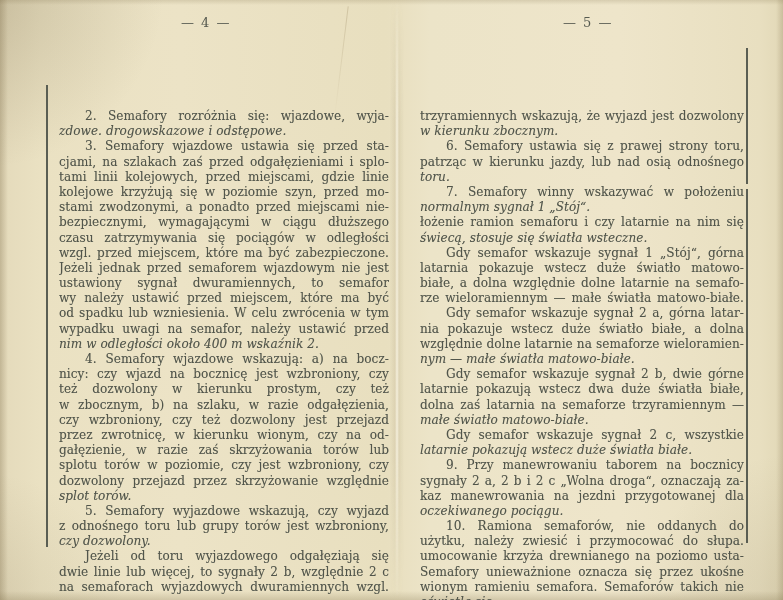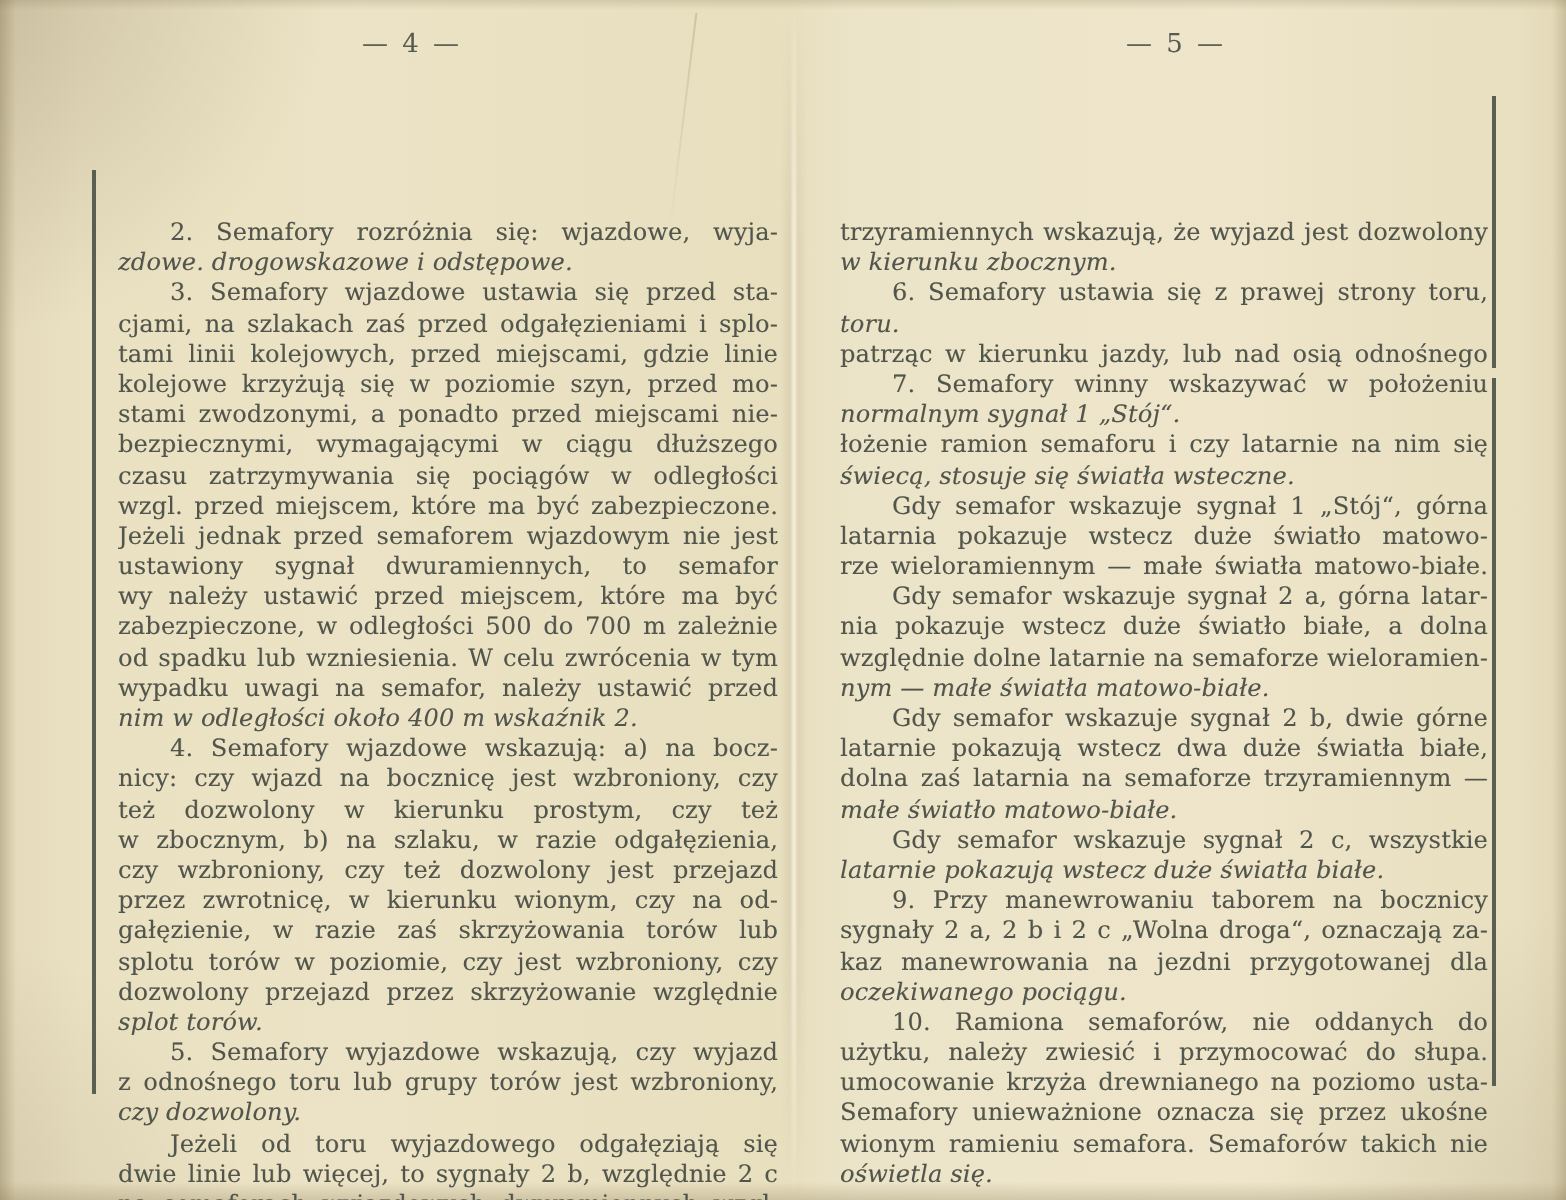--- a/index.html
+++ b/index.html
@@ -75,21 +75,20 @@
       <div class="line">cjami, na szlakach zaś przed odgałęzieniami i splo-</div>
       <div class="line">tami linii kolejowych, przed miejscami, gdzie linie</div>
       <div class="line">kolejowe krzyżują się w poziomie szyn, przed mo-</div>
       <div class="line">stami zwodzonymi, a ponadto przed miejscami nie-</div>
       <div class="line">bezpiecznymi, wymagającymi w ciągu dłuższego</div>
       <div class="line">czasu zatrzymywania się pociągów w odległości</div>
       <div class="line">wzgl. przed miejscem, które ma być zabezpieczone.</div>
       <div class="line">Jeżeli jednak przed semaforem wjazdowym nie jest</div>
       <div class="line">ustawiony sygnał dwuramiennych, to semafor wjazdo-</div>
       <div class="line">wy należy ustawić przed miejscem, które ma być</div>
-      <div class="line">zabezpieczone, w odległości 500 do 700 m zależnie</div>
       <div class="line">od spadku lub wzniesienia. W celu zwrócenia w tym</div>
       <div class="line">wypadku uwagi na semafor, należy ustawić przed</div>
       <div class="line end">nim w odległości około 400 m wskaźnik 2.</div>
       <div class="line indent">4. Semafory wjazdowe wskazują: a) na bocz-</div>
       <div class="line">nicy: czy wjazd na bocznicę jest wzbroniony, czy</div>
       <div class="line">też dozwolony w kierunku prostym, czy też</div>
       <div class="line">w zbocznym, b) na szlaku, w razie odgałęzienia,</div>
       <div class="line">czy wzbroniony, czy też dozwolony jest przejazd</div>
       <div class="line">przez zwrotnicę, w kierunku wionym, czy na od-</div>
       <div class="line">gałęzienie, w razie zaś skrzyżowania torów lub</div>
@@ -101,28 +100,29 @@
       <div class="line end">czy dozwolony.</div>
       <div class="line indent">Jeżeli od toru wyjazdowego odgałęziają się</div>
       <div class="line">dwie linie lub więcej, to sygnały 2 b, względnie 2 c</div>
       <div class="line">na semaforach wyjazdowych dwuramiennych wzgl.</div>
     </div>
 
   <div class="page-text right-text">
       <div class="line">trzyramiennych wskazują, że wyjazd jest dozwolony</div>
       <div class="line end">w kierunku zbocznym.</div>
       <div class="line indent">6. Semafory ustawia się z prawej strony toru,</div>
+      <div class="line">patrząc w kierunku jazdy, lub nad osią odnośnego</div>
       <div class="line end">toru.</div>
-      <div class="line">patrząc w kierunku jazdy, lub nad osią odnośnego</div>
       <div class="line indent">7. Semafory winny wskazywać w położeniu</div>
       <div class="line end">normalnym sygnał 1 „Stój“.</div>
       <div class="line">łożenie ramion semaforu i czy latarnie na nim się</div>
       <div class="line end">świecą, stosuje się światła wsteczne.</div>
       <div class="line indent">Gdy semafor wskazuje sygnał 1 „Stój“, górna</div>
       <div class="line">latarnia pokazuje wstecz duże światło matowo-</div>
+      <div class="line">białe, a dolna względnie dolne latarnie na semafo-</div>
       <div class="line">rze wieloramiennym — małe światła matowo-białe.</div>
       <div class="line indent">Gdy semafor wskazuje sygnał 2 a, górna latar-</div>
       <div class="line">nia pokazuje wstecz duże światło białe, a dolna</div>
       <div class="line">względnie dolne latarnie na semaforze wieloramien-</div>
       <div class="line end">nym — małe światła matowo-białe.</div>
       <div class="line indent">Gdy semafor wskazuje sygnał 2 b, dwie górne</div>
       <div class="line">latarnie pokazują wstecz dwa duże światła białe,</div>
       <div class="line">dolna zaś latarnia na semaforze trzyramiennym —</div>
       <div class="line end">małe światło matowo-białe.</div>
       <div class="line indent">Gdy semafor wskazuje sygnał 2 c, wszystkie</div>

